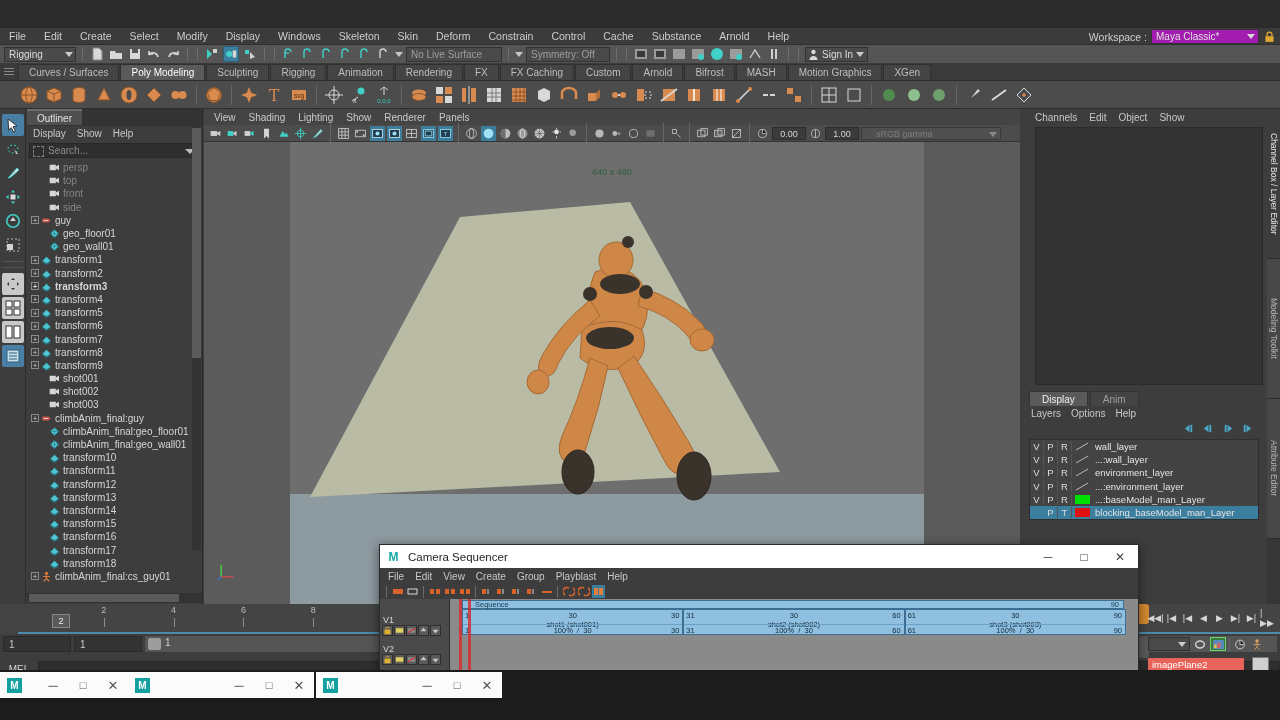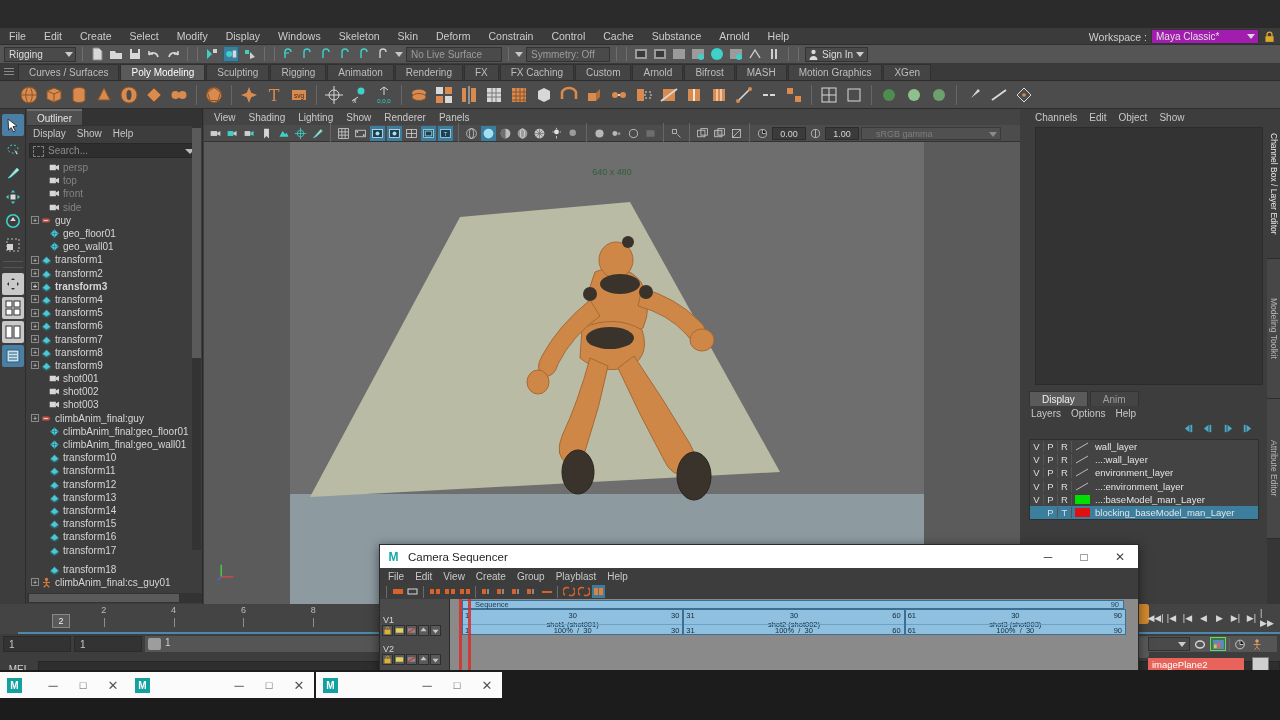--- a/index.html
+++ b/index.html
@@ -910,21 +910,21 @@
           <span class="ol-lbl">transform16</span>
         </div>
         <div class="ol-row" style="padding-left: 12px;">
           <span class="ol-exp blank" style="visibility: hidden;"></span>
           <span class="ol-ico"><svg viewBox="0 0 16 16">
               <path d="M2 10l6-6 6 6-6 4z" fill="#4fc8d6" stroke="#2a7e8a"></path>
               <path d="M2 12l6 3 6-3" fill="none" stroke="#2a7e8a"></path>
             </svg></span>
           <span class="ol-lbl">transform17</span>
         </div>
-        <div class="ol-row" style="padding-left: 12px; margin-top: 6px;">
+        <div class="ol-row" style="padding-left: 12px;">
           <span class="ol-exp blank" style="visibility: hidden;"></span>
           <span class="ol-ico"><svg viewBox="0 0 16 16">
               <path d="M2 10l6-6 6 6-6 4z" fill="#4fc8d6" stroke="#2a7e8a"></path>
               <path d="M2 12l6 3 6-3" fill="none" stroke="#2a7e8a"></path>
             </svg></span>
           <span class="ol-lbl">transform18</span>
         </div>
         <div class="ol-row" style="padding-left: 4px;">
           <span class="ol-exp">+</span>
           <span class="ol-ico"><svg viewBox="0 0 16 16">

